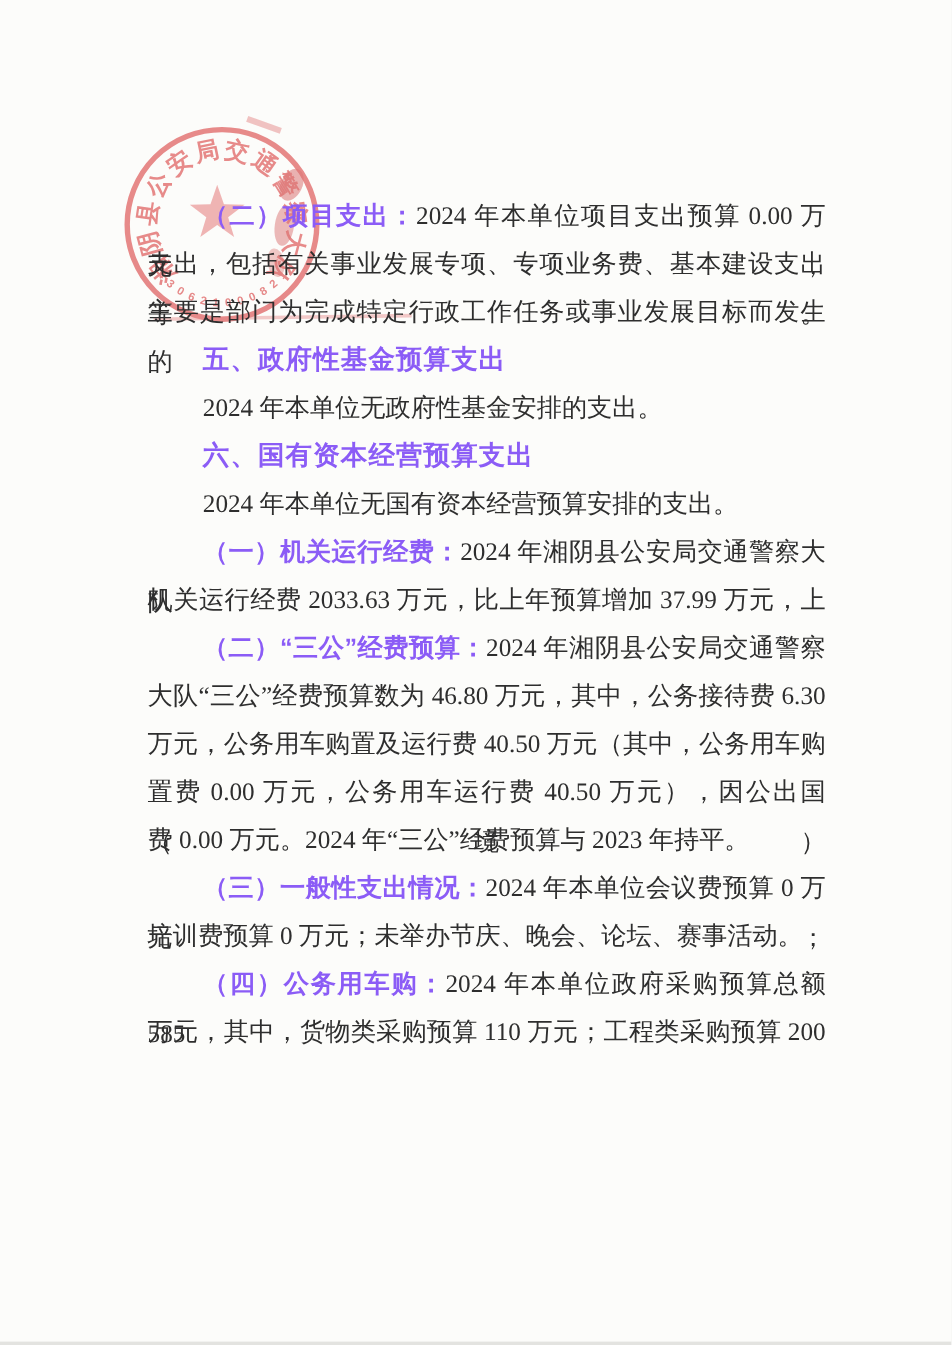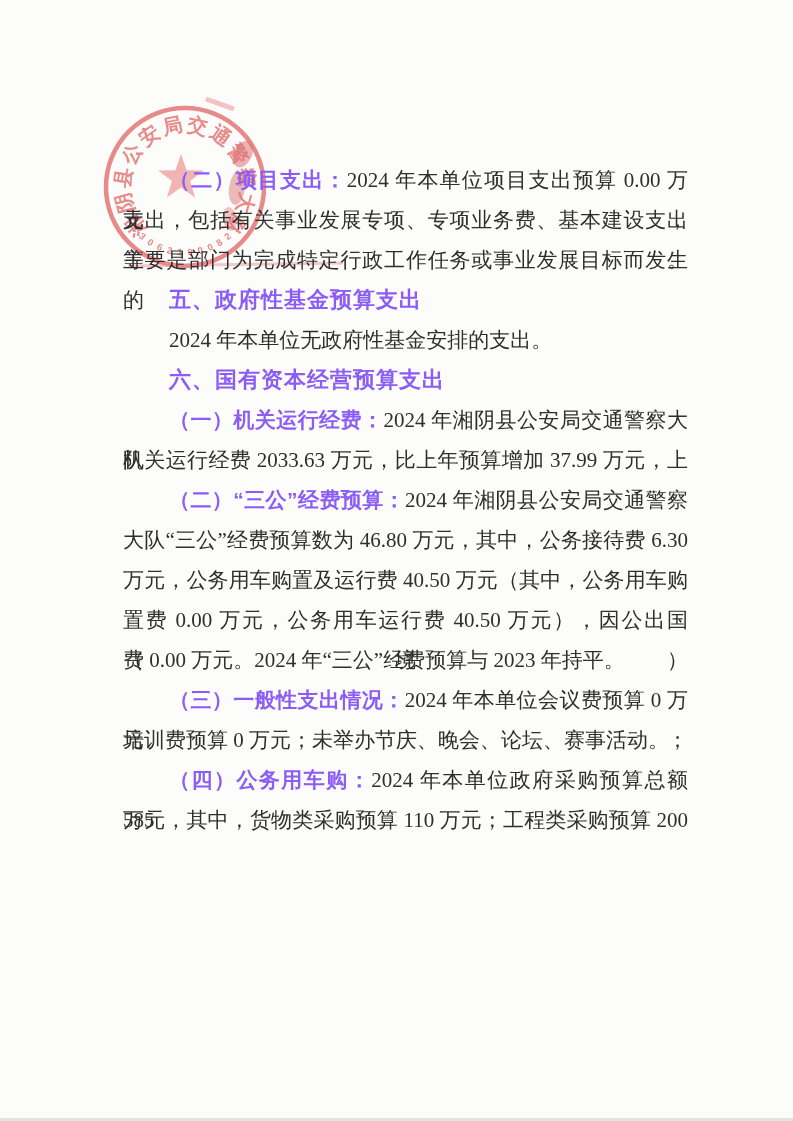--- a/index.html
+++ b/index.html
@@ -92,20 +92,21 @@
       </g>
     </svg>
 
   <div class="text-block" id="text-block">
       <div class="line indent j"><span class="lead">（二）项目支出：</span><span class="body-text">2024 年本单位项目支出预算 0.00 万元，</span></div>
       <div class="line j"><span class="lead"></span><span class="body-text">支出，包括有关事业发展专项、专项业务费、基本建设支出等。</span></div>
       <div class="line j"><span class="lead"></span><span class="body-text">主要是部门为完成特定行政工作任务或事业发展目标而发生的</span></div>
       <div class="line indent heading"><span class="lead">五、政府性基金预算支出</span><span class="body-text"></span></div>
       <div class="line indent"><span class="lead"></span><span class="body-text">2024 年本单位无政府性基金安排的支出。</span></div>
       <div class="line indent heading"><span class="lead">六、国有资本经营预算支出</span><span class="body-text"></span></div>
+      <div class="line indent"><span class="lead"></span><span class="body-text">2024 年本单位无国有资本经营预算安排的支出。</span></div>
       <div class="line indent j"><span class="lead">（一）机关运行经费：</span><span class="body-text">2024 年湘阴县公安局交通警察大队</span></div>
       <div class="line j"><span class="lead"></span><span class="body-text">机关运行经费 2033.63 万元，比上年预算增加 37.99 万元，上</span></div>
       <div class="line indent j"><span class="lead">（二）“三公”经费预算：</span><span class="body-text">2024 年湘阴县公安局交通警察</span></div>
       <div class="line j"><span class="lead"></span><span class="body-text">大队“三公”经费预算数为 46.80 万元，其中，公务接待费 6.30</span></div>
       <div class="line j"><span class="lead"></span><span class="body-text">万元，公务用车购置及运行费 40.50 万元（其中，公务用车购</span></div>
       <div class="line j"><span class="lead"></span><span class="body-text">置费 0.00 万元，公务用车运行费 40.50 万元），因公出国（境）</span></div>
       <div class="line"><span class="lead"></span><span class="body-text">费 0.00 万元。2024 年“三公”经费预算与 2023 年持平。</span></div>
       <div class="line indent j"><span class="lead">（三）一般性支出情况：</span><span class="body-text">2024 年本单位会议费预算 0 万元；</span></div>
       <div class="line"><span class="lead"></span><span class="body-text">培训费预算 0 万元；未举办节庆、晚会、论坛、赛事活动。</span></div>
       <div class="line indent j"><span class="lead">（四）公务用车购：</span><span class="body-text">2024 年本单位政府采购预算总额 585</span></div>

